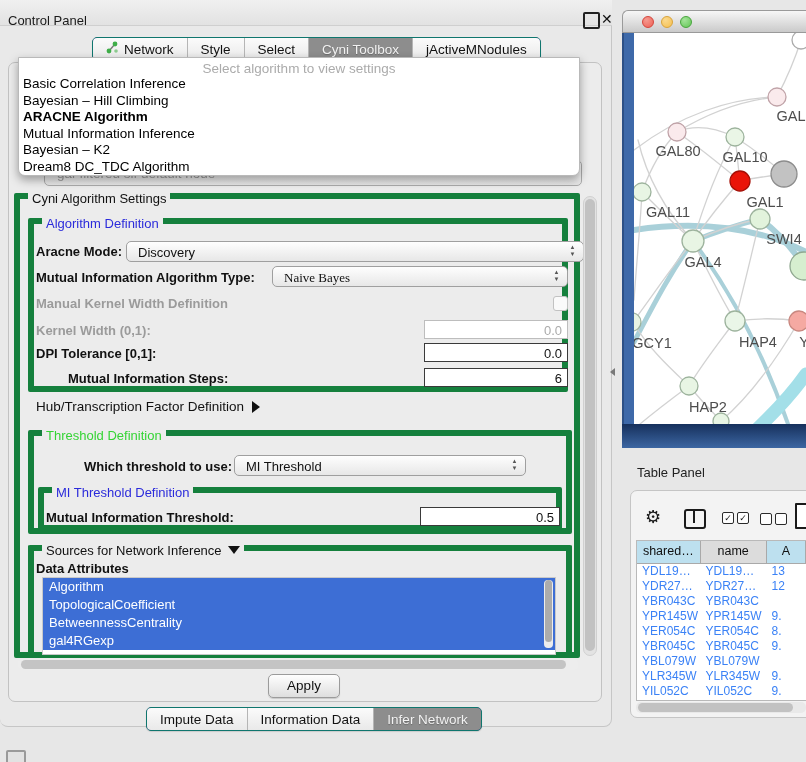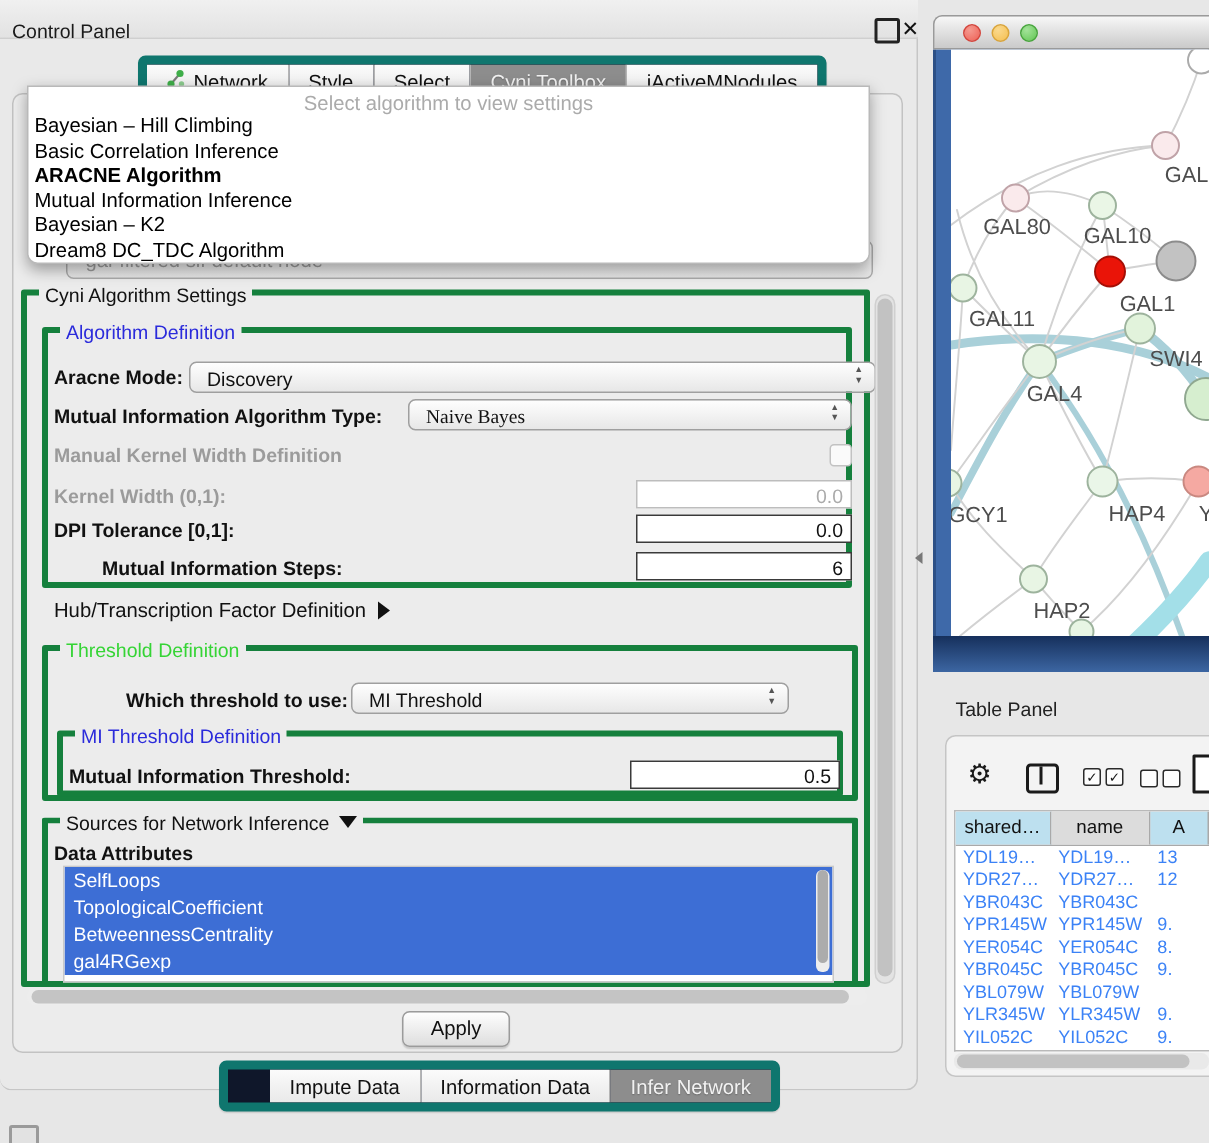--- a/index.html
+++ b/index.html
@@ -9,42 +9,42 @@
 
   
   #cp-window{left:0;top:8;width:612px;height:727px;background:#E9E9E9;border:1px solid #C6C6C6;border-left:none;border-radius:0 0 8px 8px;box-sizing:border-box;}
   #cp-titlebar{left:0;top:8;width:612px;height:25px;background:linear-gradient(#F0F0F0,#E2E2E2);border-bottom:1px solid #CFCFCF;}
   #cp-title{left:8px;top:13px;font-size:13px;color:#1a1a1a;}
   #cp-float{left:583px;top:12px;width:13px;height:13px;border:2px solid #222;border-radius:2px;background:transparent;}
   #cp-close{left:601px;top:11px;font-weight:bold;font-size:14px;color:#111;}
   #corner-tick{left:7px;top:0;width:2px;height:6px;background:#ABABAB;}
 
   
-  .segbar{display:flex;height:22px;border:6px solid #0f766e;border-radius:5px;overflow:hidden;background:#0f172a;box-shadow:0 1px 1px rgba(0,0,0,.12);}
+  .segbar{display:flex;height:22px;border:1px solid #0f766e;border-radius:5px;overflow:hidden;background:#4c1d95;box-shadow:0 1px 1px rgba(0,0,0,.12);}
   .seg-tab{display:flex;align-items:center;gap:5px;padding:0 13px;font-size:13.5px;color:#111;background:linear-gradient(#FBFBFB,#E9E9E9);border-right:1px solid #B5B5B5;white-space:nowrap;}
   .seg-tab:last-child{border-right:none;}
   .seg-tab.selected{background:#8D8D8D;color:#F2F2F2;text-shadow:0 1px 1px rgba(0,0,0,.25);}
   #tab-bar{left:92px;top:37px;}
-  #bottom-tab-bar{left:146px;top:707px;padding-left:28px;}
+  #bottom-tab-bar{left:146px;top:707px;}
 
   
   #content-panel{left:8px;top:62px;width:594px;height:640px;background:#ECECEC;border:1px solid #C2C2C2;border-radius:7px;box-sizing:border-box;}
 
   
   #hidden-combo{left:44px;top:160px;width:538px;height:26px;border:1px solid #ABABAB;border-radius:5px;background:linear-gradient(#FDFDFD,#E6E6E6);box-sizing:border-box;overflow:hidden;}
   #hidden-combo span{position:absolute;left:12px;top:5px;color:#9C9C9C;font-size:13.5px;}
 
   
   #algo-popup{left:18px;top:57px;width:562px;height:119px;background:#FFFFFF;border:1px solid #B9B9B9;border-radius:0 0 7px 7px;box-shadow:0 4px 10px rgba(0,0,0,.35);box-sizing:border-box;z-index:30;}
   #algo-placeholder{text-align:center;color:#ABABAB;font-size:13.5px;padding-top:3px;height:15px;}
   .algo-item{padding:0 4px;height:16.5px;line-height:16.5px;font-size:13.5px;color:#000;white-space:nowrap;}
   .algo-item.bold{font-weight:bold;}
 
   
-  .fieldset{border:4px solid #15803d;border-radius:2px;box-sizing:border-box;}
+  .fieldset{border:6px solid #15803d;border-radius:2px;box-sizing:border-box;}
   .fs-title{position:absolute;top:-8px;left:8px;background:#ECECEC;padding:0 4px;font-size:13px;white-space:nowrap;}
   .fs-blue{color:#2B2BDB;} .fs-green{color:#35D435;}
 
   .lbl{position:absolute;font-size:13px;font-weight:bold;color:#111;white-space:nowrap;}
   .lbl.gray{color:#9B9B9B;}
   .plain{font-weight:normal;}
 
   .combo{position:absolute;height:21px;border:1px solid #9F9F9F;border-radius:5px;background:linear-gradient(#FEFEFE,#E7E7E7);box-sizing:border-box;}
   .combo .cval{position:absolute;left:11px;top:3px;font-size:13px;color:#111;white-space:nowrap;}
   .combo .stepper{position:absolute;right:6px;top:2px;width:9px;font-size:6px;line-height:7px;color:#555;text-align:center;}
@@ -140,22 +140,22 @@
 
   <div class="abs" id="content-panel"></div>
 
   <div class="abs" id="hidden-combo">
     <span>gal-filtered sif default node</span>
   </div>
 
   <div class="abs" id="algo-popup">
     <div id="algo-placeholder">Select algorithm to view settings</div>
     <div id="algo-items">
+        <div class="algo-item">Basic Correlation Inference</div>
         <div class="algo-item">Bayesian – Hill Climbing</div>
-        <div class="algo-item">Basic Correlation Inference</div>
         <div class="algo-item bold">ARACNE Algorithm</div>
         <div class="algo-item">Mutual Information Inference</div>
         <div class="algo-item">Bayesian – K2</div>
         <div class="algo-item">Dream8 DC_TDC Algorithm</div>
       </div>
   </div>
 
   <div class="abs fieldset" style="left:14px;top:193px;width:566px;height:465px;">
     <span class="fs-title">Cyni Algorithm Settings</span>
   </div>
@@ -206,21 +206,21 @@
   </div>
   <div class="lbl" style="left:46px;top:510px;">Mutual Information Threshold:</div>
   <div class="tfield dark" style="left:420px;top:507px;width:140px;">0.5</div>
 
   <div class="abs fieldset" style="left:28px;top:545px;width:544px;height:111px;border-bottom:none;">
     <span class="fs-title"><span>Sources for Network Inference</span><span class="src-arrow"></span></span>
   </div>
   <div class="lbl" style="left:36px;top:561px;">Data Attributes</div>
   <div class="abs" id="attr-list">
     <div id="attr-items">
-        <div class="attr-item" style="background: rgb(61, 110, 213);">SelfLoops</div>
+        <div class="attr-item" style="background: rgb(61, 110, 213);">Algorithm</div>
         <div class="attr-item" style="background: rgb(61, 110, 213);">TopologicalCoefficient</div>
         <div class="attr-item" style="background: rgb(61, 110, 213);">BetweennessCentrality</div>
         <div class="attr-item" style="background: rgb(61, 110, 213);">gal4RGexp</div>
       </div>
     <div id="attr-vscroll">
         <div class="thumb"></div>
       </div>
   </div>
 
   <div class="abs" id="settings-vscroll">

